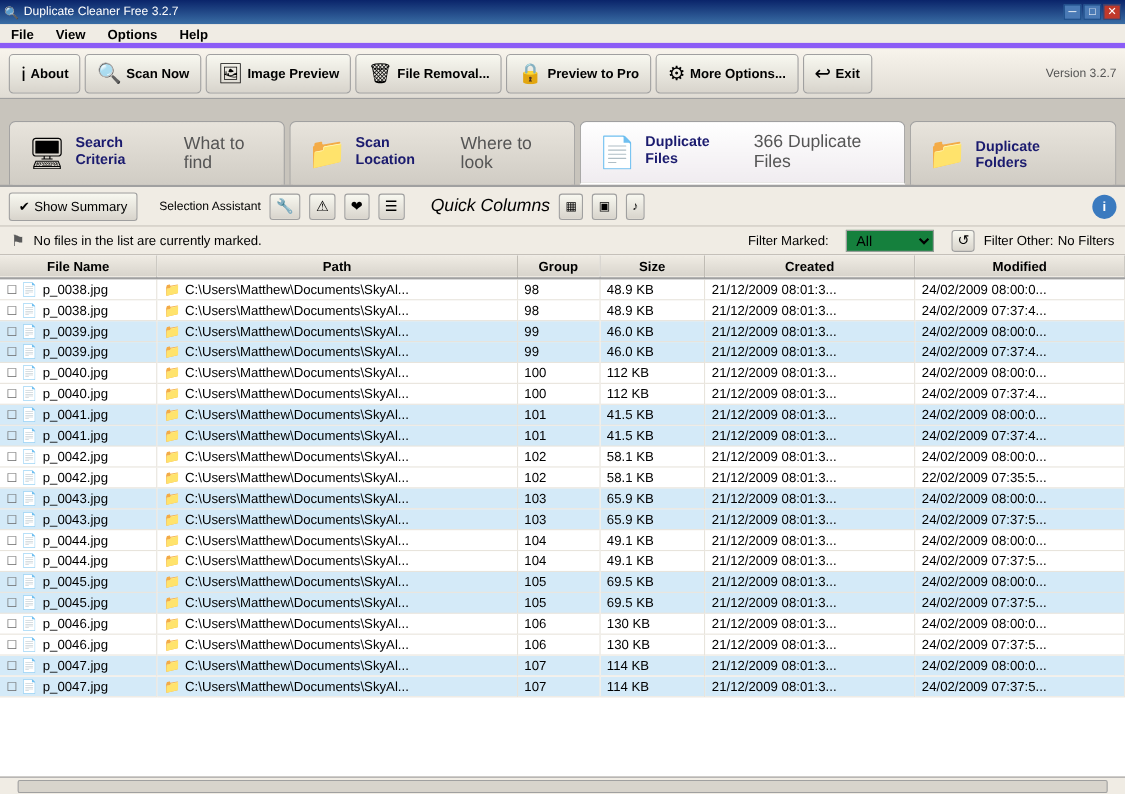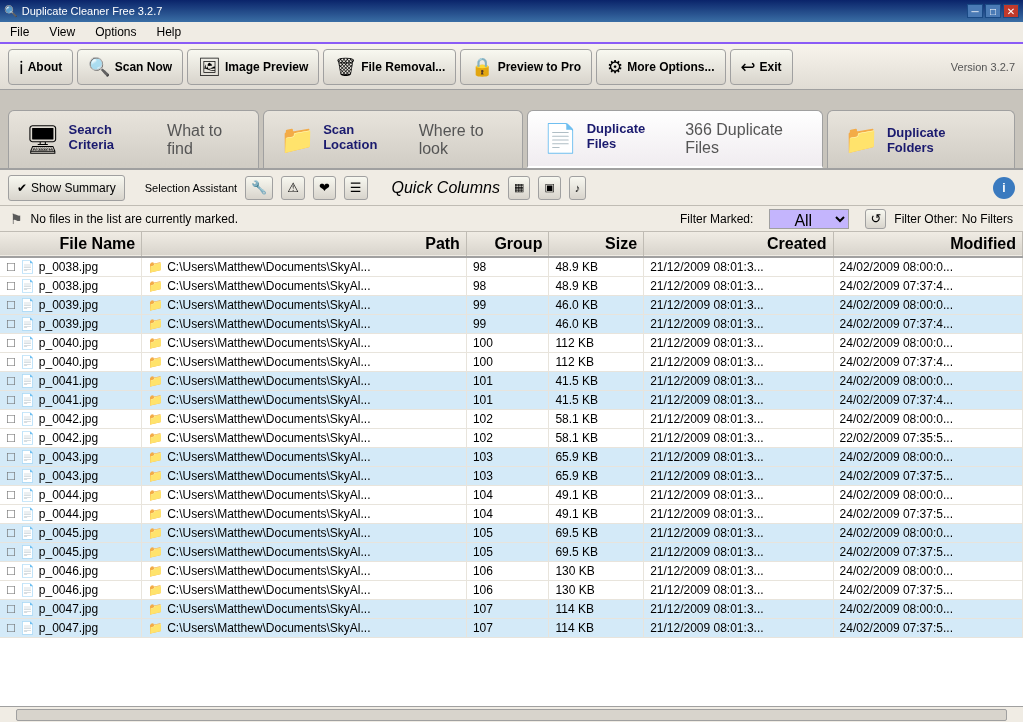--- a/index.html
+++ b/index.html
@@ -25,26 +25,27 @@
       width: 16px; height: 14px;
       font-size: 10px;
       display: flex; align-items: center; justify-content: center;
       cursor: pointer;
     }
     .title-btn.close { background: #c0392b; }
 
     
     #menu-bar {
       background: #f0ece4;
-      border-bottom: 2px solid #8b5cf6;
+      border-bottom: 5px solid #8b5cf6;
       display: flex;
       padding: 2px 4px;
       gap: 8px;
       height: 22px;
       align-items: center;
+      font-weight: bold;
     }
     .menu-item {
       padding: 2px 6px;
       font-size: 12px;
       cursor: pointer;
     }
 
     
     #toolbar {
       background: linear-gradient(to bottom, #f8f4ec, #e0dcd4);
@@ -162,24 +163,24 @@
       padding: 3px 10px;
       display: flex;
       align-items: center;
       gap: 8px;
       height: 26px;
       font-size: 12px;
     }
     .flag-icon { color: #5a5a5a; font-size: 14px; }
     .filter-marked { margin-left: auto; display: flex; align-items: center; gap: 16px; }
     .filter-select {
-      padding: 1px 20px;
+      padding: 1px 4px;
       border: 1px solid #a0a0a0;
-      background: #c4b5fd;
-      font-size: 16px;
+      background: #15803d;
+      font-size: 13px;
       width: 80px;
       height: 20px;
     }
     .refresh-btn {
       background: linear-gradient(to bottom, #f8f8f0, #d8d4cc);
       border: 1px solid #a0a0a0;
       border-radius: 3px;
       padding: 1px 4px;
       cursor: pointer;
       font-size: 13px;
@@ -202,23 +203,23 @@
     thead tr {
       background: linear-gradient(to bottom, #f0ece4, #d8d4cc);
       border-bottom: 2px solid #a0a0a0;
       position: sticky;
       top: 0;
       z-index: 1;
     }
     thead th {
       padding: 3px 6px;
       border-right: 1px solid #c0bcb4;
-      text-align: right;
+      text-align: center;
       font-weight: 600;
-      font-size: 16px;
+      font-size: 12px;
       white-space: nowrap;
       margin-left: 12px;
     }
     tbody tr { border-bottom: 1px solid #e8e4dc; }
     tbody tr.row-highlight { background: #d4eaf8; }
     tbody tr.row-normal { background: white; }
     tbody td {
       padding: 2px 6px;
       border-right: 1px solid #e8e4dc;
       white-space: nowrap;

